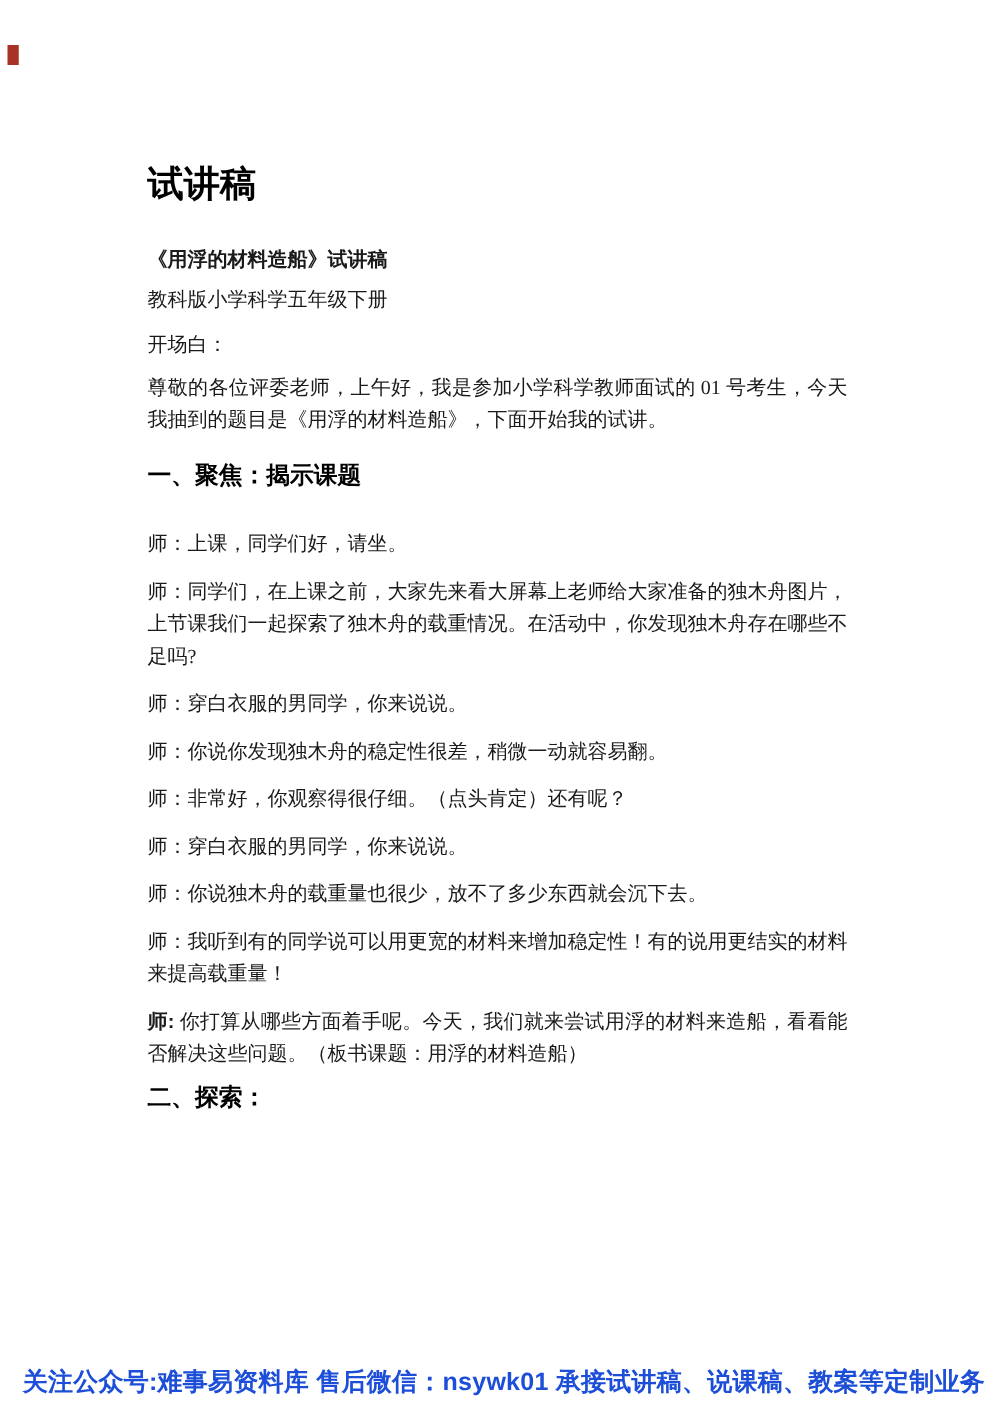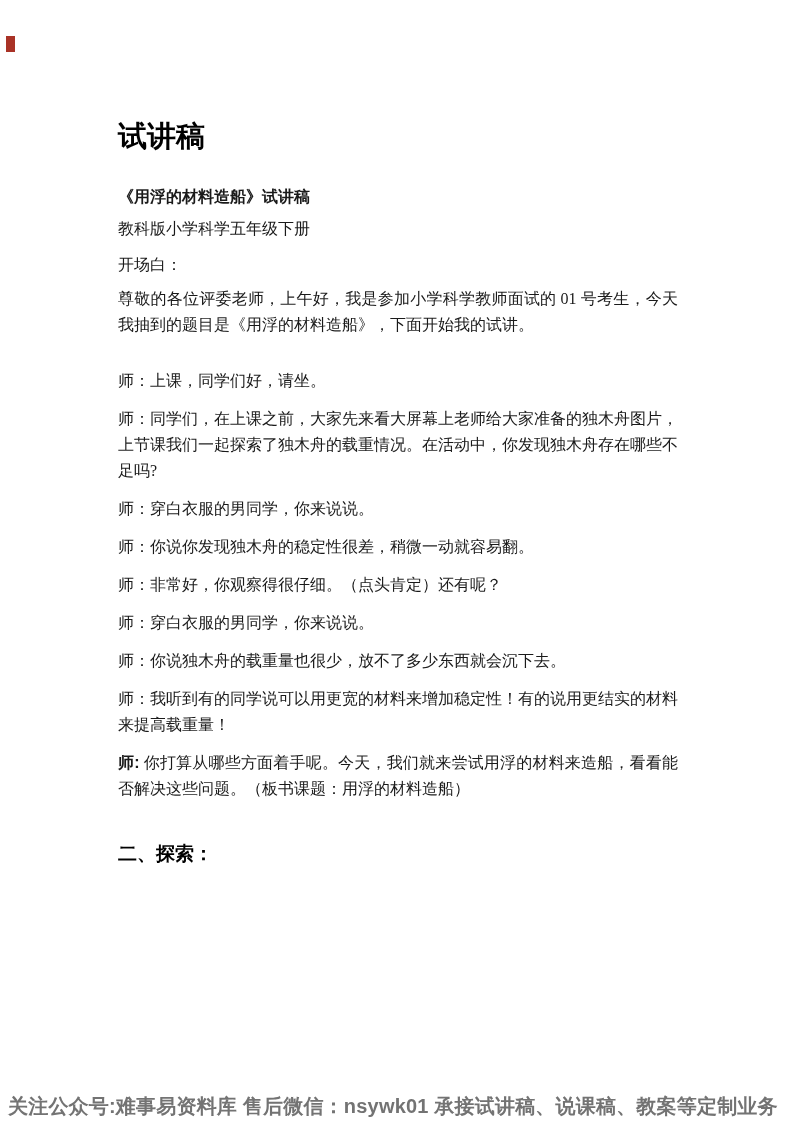--- a/index.html
+++ b/index.html
@@ -19,21 +19,21 @@
   .corner-mark {
     position: absolute;
     left: 6px;
     top: 36px;
     width: 9px;
     height: 16px;
   }
   .content {
     position: absolute;
     left: 118px;
-    top: 0;
+    top: 12px;
     width: 560px;
   }
   .doc-title {
     margin: 118px 0 0 0;
     font-family: "Liberation Sans", "DejaVu Sans", sans-serif;
     font-weight: bold;
     font-size: 29px;
     line-height: 36px;
     color: #000000;
   }
@@ -55,21 +55,21 @@
   .opening-para { margin-top: 8px; }
   .h-section {
     margin: 0;
     font-family: "Liberation Sans", "DejaVu Sans", sans-serif;
     font-weight: bold;
     font-size: 19px;
     line-height: 24px;
     color: #000000;
   }
   .h-focus   { margin-top: 19px; }
-  .h-explore { margin-top: 40px; }
+  .h-explore { margin-top: 10px; }
   .h-sub {
     margin: 28px 0 0 0;
     font-family: "Liberation Sans", "DejaVu Sans", sans-serif;
     font-weight: bold;
     font-size: 17px;
     line-height: 22px;
     color: #000000;
   }
   .first-dialogue { margin-top: 30px; }
   .speaker { }
@@ -102,20 +102,21 @@
     <h1 class="doc-title">试讲稿</h1>
 
     <p class="line subtitle">《用浮的材料造船》试讲稿</p>
 
     <p class="line textbook">教科版小学科学五年级下册</p>
 
     <p class="line opening-label">开场白：</p>
 
     <p class="para opening-para">尊敬的各位评委老师，上午好，我是参加小学科学教师面试的 01 号考生，今天我抽到的题目是《用浮的材料造船》，下面开始我的试讲。</p>
 
+    <h2 class="h-section h-focus">一、聚焦：揭示课题</h2>
 
     <p class="para first-dialogue"><span class="speaker">师：</span><span>上课，同学们好，请坐。</span></p>
 
     <p class="para"><span class="speaker">师：</span><span>同学们，在上课之前，大家先来看大屏幕上老师给大家准备的独木舟图片，上节课我们一起探索了独木舟的载重情况。在活动中，你发现独木舟存在哪些不足吗?</span></p>
 
     <p class="para"><span class="speaker">师：</span><span>穿白衣服的男同学，你来说说。</span></p>
 
     <p class="para"><span class="speaker">师：</span><span>你说你发现独木舟的稳定性很差，稍微一动就容易翻。</span></p>
 
     <p class="para"><span class="speaker">师：</span><span>非常好，你观察得很仔细。（点头肯定）还有呢？</span></p>
@@ -127,15 +128,15 @@
 
     <p class="para"><span class="speaker">师：</span><span>我听到有的同学说可以用更宽的材料来增加稳定性！有的说用更结实的材料来提高载重量！</span></p>
 
     <p class="para"><span class="speaker speaker-bold">师:</span><span> 你打算从哪些方面着手呢。今天，我们就来尝试用浮的材料来造船，看看能否解决这些问题。（板书课题：用浮的材料造船）</span></p>
 
     <h2 class="h-section h-explore">二、探索：</h2>
 
 
   </div>
 
-  <div class="footer" style="color: #737373;">关注公众号:难事易资料库  售后微信：nsywk01  承接试讲稿、说课稿、教案等定制业务</div>
+  <div class="footer" style="color: #1d4ed8; text-align: right;">关注公众号:难事易资料库  售后微信：nsywk01  承接试讲稿、说课稿、教案等定制业务</div>
 
 </div>
 
 </body></html>

